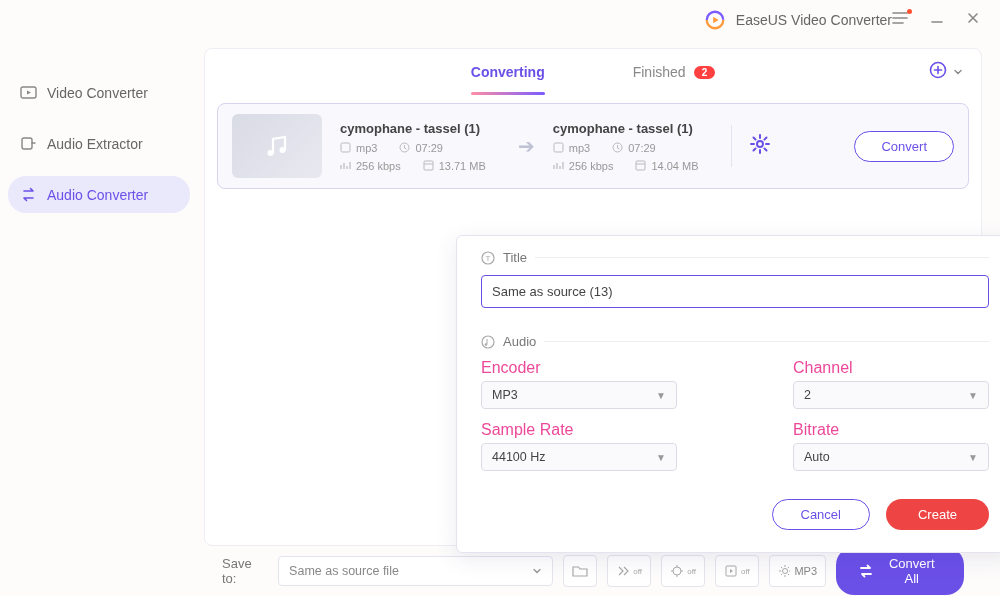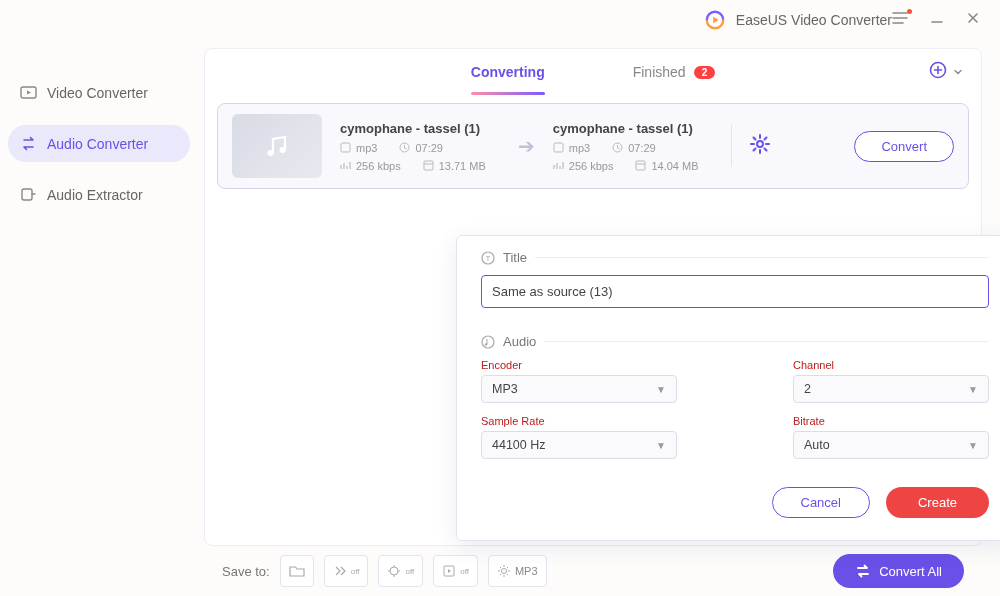--- a/index.html
+++ b/index.html
@@ -42,21 +42,21 @@
     .vsep { width: 1px; height: 42px; background: #e4e4ee; }
     
     
     .modal { position: absolute; left: 251px; top: 186px; width: 558px; background: #fff; border: 1px solid #e4e4ee; border-radius: 6px; box-shadow: 0 6px 22px rgba(60,50,120,.10); padding: 14px 24px 22px 24px; }
     .modal-head { display: flex; justify-content: space-between; align-items: center; color: #777; font-size: 13px; margin-bottom: 20px; }
     .m-close { cursor: pointer; color: #bbb; font-size: 15px; }
     .sec-head { display: flex; align-items: center; gap: 8px; color: #777; font-size: 13px; margin-bottom: 10px; }
     .sec-head .hline { flex: 1; height: 1px; background: #eee; }
     .title-input { width: 100%; border: 1px solid #6b50e8; border-radius: 4px; padding: 8px 10px; font-size: 13px; color: #444; margin-bottom: 26px; outline: none; }
     .form-grid { display: grid; grid-template-columns: 1fr 1fr; gap: 12px 116px; margin-bottom: 28px; }
-    .ffield label { font-size: 11px; color: #b91c1c; display: block; margin-bottom: 4px; }
+    .ffield label { font-size: 16px; color: #ec4899; display: block; margin-bottom: 4px; }
     .select { border: 1px solid #dcdce6; background: #fafafc; border-radius: 4px; padding: 6px 10px; font-size: 12.5px; color: #444; display: flex; justify-content: space-between; align-items: center; cursor: pointer; }
     .select .caret { color: #999; font-size: 10px; }
     .modal-actions { display: flex; justify-content: flex-end; gap: 16px; }
     .btn-outline { border: 1.5px solid #6b50e8; color: #6b50e8; background: #fff; border-radius: 18px; padding: 7px 28px; font-size: 13px; cursor: pointer; text-align: center; }
     .btn-fill { border: none; background: #ef4444; color: #fff; border-radius: 18px; padding: 8px 32px; font-size: 13px; cursor: pointer; }
     
     .bottombar { height: 50px; display: flex; align-items: center; padding: 0 18px 0 18px; gap: 10px; }
     .save-label { color: #777; font-size: 13px; }
     .save-path { border: 1px solid #e4e4ee; border-radius: 4px; padding: 7px 10px; font-size: 12.5px; color: #888; width: 284px; display: flex; justify-content: space-between; align-items: center; background: #fff; }
     .chip { border: 1px solid #e4e4ee; background: #fff; border-radius: 4px; height: 32px; min-width: 34px; padding: 0 8px; display: flex; align-items: center; justify-content: center; gap: 4px; font-size: 11px; color: #888; cursor: pointer; }
@@ -99,32 +99,32 @@
 
 <div class="app-body">
   <div class="sidebar">
     <div class="side-item">
       <svg width="17" height="17">
           <rect x="1" y="3" width="15" height="11" rx="2" fill="none" stroke="#888" stroke-width="1.4"></rect>
           <polygon points="7,6.5 11,8.5 7,10.5" fill="#888"></polygon>
         </svg>
       <span>Video Converter</span>
     </div>
-    <div class="side-item active">
-      <svg width="17" height="17">
-          <path d="M4 5h9l-2.5-2.5M13 12H4l2.5 2.5" fill="none" stroke="#6b50e8" stroke-width="1.6" stroke-linecap="round" stroke-linejoin="round"></path>
-        </svg>
-      <span>Audio Converter</span>
-    </div>
     <div class="side-item">
       <svg width="17" height="17">
           <rect x="2" y="3" width="10" height="11" rx="2" fill="none" stroke="#888" stroke-width="1.4"></rect>
           <path d="M12 8h3" stroke="#888" stroke-width="1.4" stroke-linecap="round"></path>
         </svg>
       <span>Audio Extractor</span>
+    </div>
+    <div class="side-item active">
+      <svg width="17" height="17">
+          <path d="M4 5h9l-2.5-2.5M13 12H4l2.5 2.5" fill="none" stroke="#6b50e8" stroke-width="1.6" stroke-linecap="round" stroke-linejoin="round"></path>
+        </svg>
+      <span>Audio Converter</span>
     </div>
   </div>
 
   <div class="main">
     <div class="main-surface">
       <div class="tabs-row">
         <div class="tab active">
           <span>Converting</span>
         </div>
         <div class="tab">
@@ -282,20 +282,26 @@
 
         <div class="modal-actions">
           <button class="btn-outline">Cancel</button>
           <button class="btn-fill">Create</button>
         </div>
       </div>
     </div>
 
     <div class="bottombar">
       <span class="save-label">Save to:</span>
+      <div class="save-path">
+        <span>Same as source file</span>
+        <svg width="10" height="10">
+            <path d="M2 3.5l3 3 3-3" fill="none" stroke="#999" stroke-width="1.4" stroke-linecap="round"></path>
+          </svg>
+      </div>
       <div class="chip">
         <svg width="16" height="13">
             <path d="M1 3v8h14V4H8L6.5 2H1z" fill="none" stroke="#aaa" stroke-width="1.2"></path>
           </svg>
       </div>
       <div class="chip">
         <svg width="14" height="14">
             <path d="M3 3l4 4-4 4M8 3l4 4-4 4" fill="none" stroke="#aaa" stroke-width="1.2"></path>
           </svg>
           <span class="sub">off</span>

